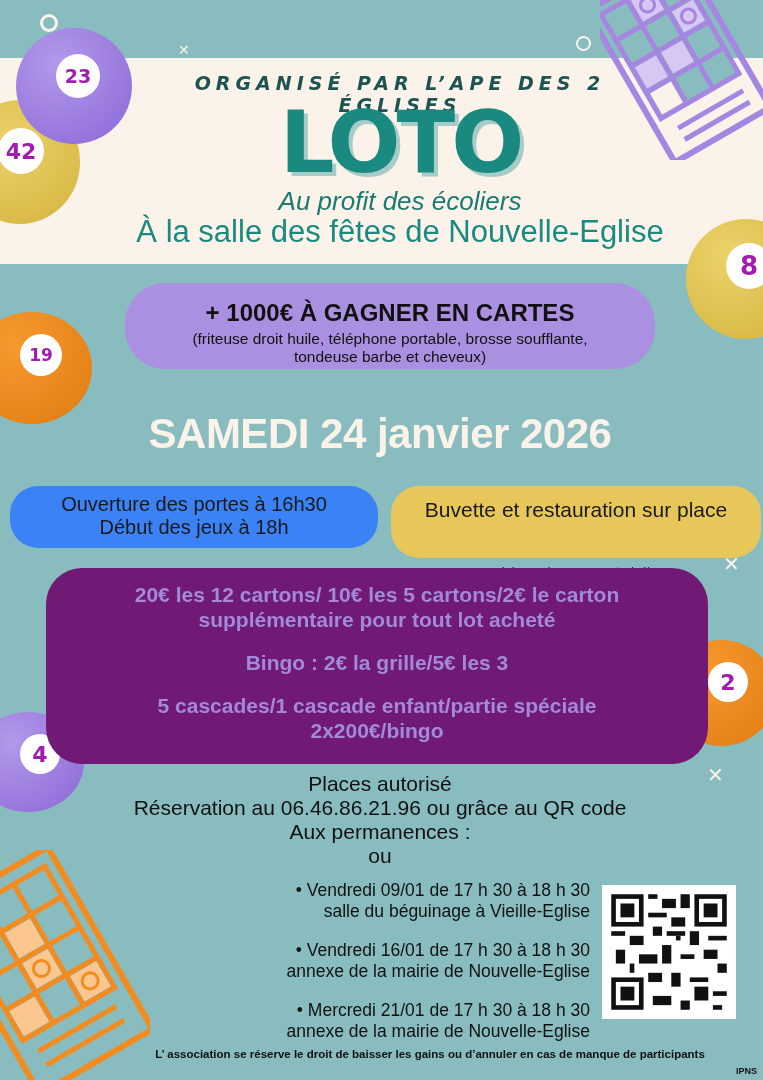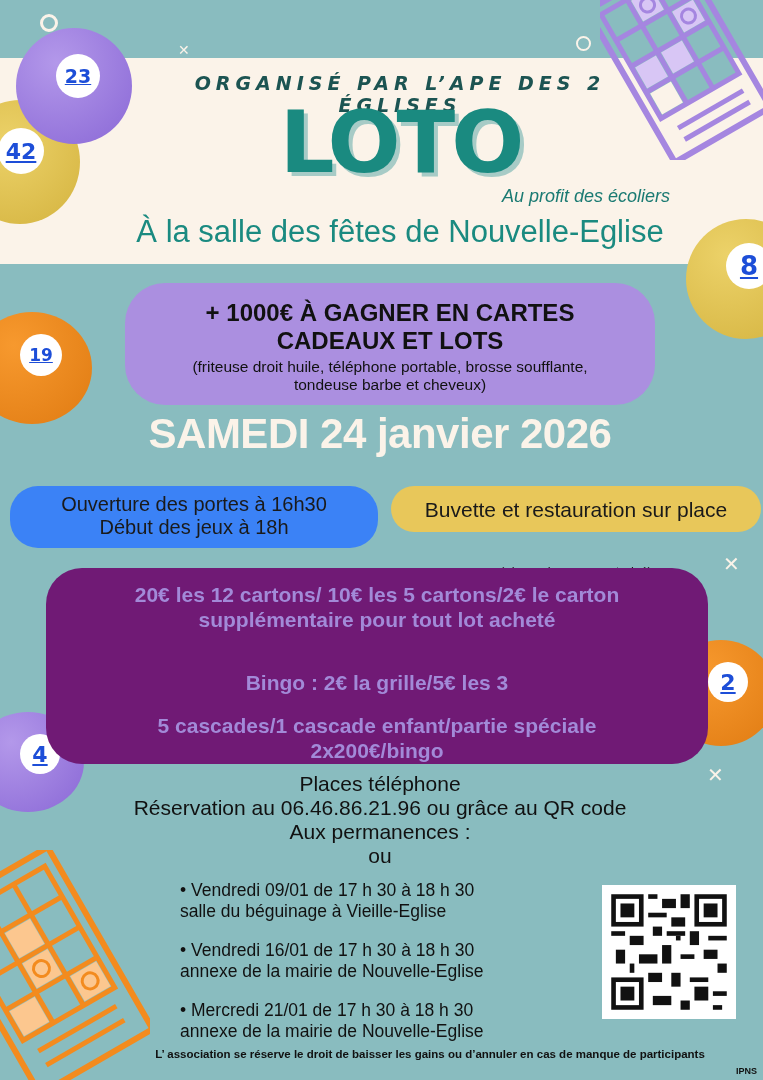--- a/index.html
+++ b/index.html
@@ -19,74 +19,74 @@
     font-family:"DejaVu Sans", sans-serif; font-weight:bold; font-style:italic;
     font-size:19px; letter-spacing:5px; color:#1c5452;
   }
   .loto {
     position:absolute; left:130px; top:96px; width:540px; text-align:center;
     font-family:"DejaVu Sans", sans-serif; font-weight:bold;
     font-size:86px; line-height:92px; letter-spacing:-4px; color:#1a8a80;
     text-shadow:4px 4px 0 #a7cbc6;
   }
   .profit {
-    position:absolute; left:130px; top:186px; width:540px; text-align:right;
-    font-style:italic; font-size:18px; color:#1a7a72;
+    position:absolute; left:130px; top:186px; width:540px; text-align:center;
+    font-style:italic; font-size:26px; color:#1a7a72;
   }
   .salle {
     position:absolute; left:80px; top:214px; width:640px; text-align:center;
     font-size:31px; color:#1a8a80;
   }
   .prize {
-    position:absolute; left:125px; top:283px; width:530px; height:122px;
+    position:absolute; left:125px; top:283px; width:530px; height:86px;
     background:#ab8fe0; border-radius:40px; text-align:center;
   }
   .prize .big { font-weight:bold; font-size:24px; line-height:28px; color:#111; margin-top:16px; }
   .prize .small { font-size:15.5px; line-height:18px; color:#111; margin-top:3px; }
   .date {
     position:absolute; left:60px; top:410px; width:640px; text-align:center;
     font-weight:bold; font-size:42px; color:#fbf3e9; letter-spacing:-0.5px;
   }
   .doors {
     position:absolute; left:10px; top:486px; width:368px; height:62px;
     background:#3b82f6; border-radius:28px; text-align:center;
     font-size:20px; line-height:23px; padding-top:7px; box-sizing:border-box;
   }
   .buvette {
-    position:absolute; left:391px; top:486px; width:370px; height:46px;
+    position:absolute; left:391px; top:486px; width:370px; height:72px;
     background:#e8c75a; border-radius:28px; text-align:center; box-sizing:border-box; padding-top:12px;
   }
   .buvette .l1 { font-size:21px; line-height:24px; }
   .buvette .l2 { font-size:13px; line-height:15px;margin-top:42px; }
   .prices {
     position:absolute; left:46px; top:568px; width:662px; height:196px;
     background:#701a75; border-radius:36px; text-align:center;
     color:#a28ad8; font-weight:bold;
   }
   .prices p { margin:0; font-size:21px; line-height:25px; }
   .info {
     position:absolute; left:60px; top:772px; width:640px; text-align:center;
     font-size:21px; line-height:24px; color:#111;
   }
   .perm {
-    position:absolute; left:180px; top:880px; width:410px; text-align:left;
+    position:absolute; left:180px; top:880px; width:410px; text-align:right;
     font-size:17.5px; line-height:21px; color:#111;
   }
   .perm .item { margin-bottom:18px; }
   .disclaimer {
     position:absolute; left:100px; top:1048px; width:660px; text-align:center;
     font-size:11.5px; font-weight:bold; color:#111;
   }
   .ipns { position:absolute; right:6px; top:1066px; font-size:9px; font-weight:bold; color:#111; }
   .qr { position:absolute; left:602px; top:885px; width:134px; height:134px; background:#fff; }
   .ball { position:absolute; border-radius:50%; }
   .ball .num {
     position:absolute; background:#fff; border-radius:50%;
     display:flex; align-items:center; justify-content:center;
-    font-weight:bold; color:#1d4ed8; font-family:"DejaVu Sans", sans-serif;text-decoration:underline;
+    font-weight:bold; color:#a21caf; font-family:"DejaVu Sans", sans-serif;
   }
   .sparkle { position:absolute; color:#fbf3e9; font-size:20px; }
 </style>
 </head>
 <body>
 
 <div class="banner"></div>
 
 <svg class="abs" style="left:600px;top:-20px" width="170" height="180">
   <g transform="rotate(-30 85 90)">
@@ -154,46 +154,45 @@
   <div class="num" style="left:48px;top:22px;width:40px;height:40px;font-size:22px">4</div>
 </div>
 
 <div class="organised">ORGANISÉ PAR L’APE DES 2 ÉGLISES</div>
 <div class="loto">LOTO</div>
 <div class="profit">Au profit des écoliers</div>
 <div class="salle">À la salle des fêtes de Nouvelle-Eglise</div>
 
 <div class="prize">
   <div class="big">+ 1000€ À GAGNER EN CARTES</div>
-  <div class="big" style="margin-top:0">CADEAUX ET LOTS</div>
   <div class="small">(friteuse droit huile, téléphone portable, brosse soufflante,</div>
   <div class="small" style="margin-top:0">tondeuse barbe et cheveux)</div>
 </div>
 
 <div class="date">SAMEDI 24 janvier 2026</div>
 
 <div class="doors">
   <div>Ouverture des portes à 16h30</div>
   <div>Début des jeux à 18h</div>
 </div>
 <div class="buvette">
   <div class="l1">Buvette et restauration sur place</div>
   <div class="l2">(pique-nique non autorisé)</div>
 </div>
 
 <div class="prices">
   <p style="margin-top:14px">20€ les 12 cartons/ 10€ les 5 cartons/2€ le carton</p>
   <p>supplémentaire pour tout lot acheté</p>
-  <p style="margin-top:38px">Bingo : 2€ la grille/5€ les 3</p>
+  <p style="margin-top:18px">Bingo : 2€ la grille/5€ les 3</p>
   <p style="margin-top:18px">5 cascades/1 cascade enfant/partie spéciale</p>
   <p>2x200€/bingo</p>
 </div>
 
 <div class="info">
-  <div>Places téléphone</div>
+  <div>Places autorisé</div>
   <div>Réservation au 06.46.86.21.96 ou grâce au QR code</div>
   <div>Aux permanences :</div>
   <div>ou</div>
 </div>
 
 <div class="perm">
   <div class="item">
     <div>• Vendredi 09/01 de 17 h 30 à 18 h 30</div>
     <div>salle du béguinage à Vieille-Eglise</div>
   </div>

